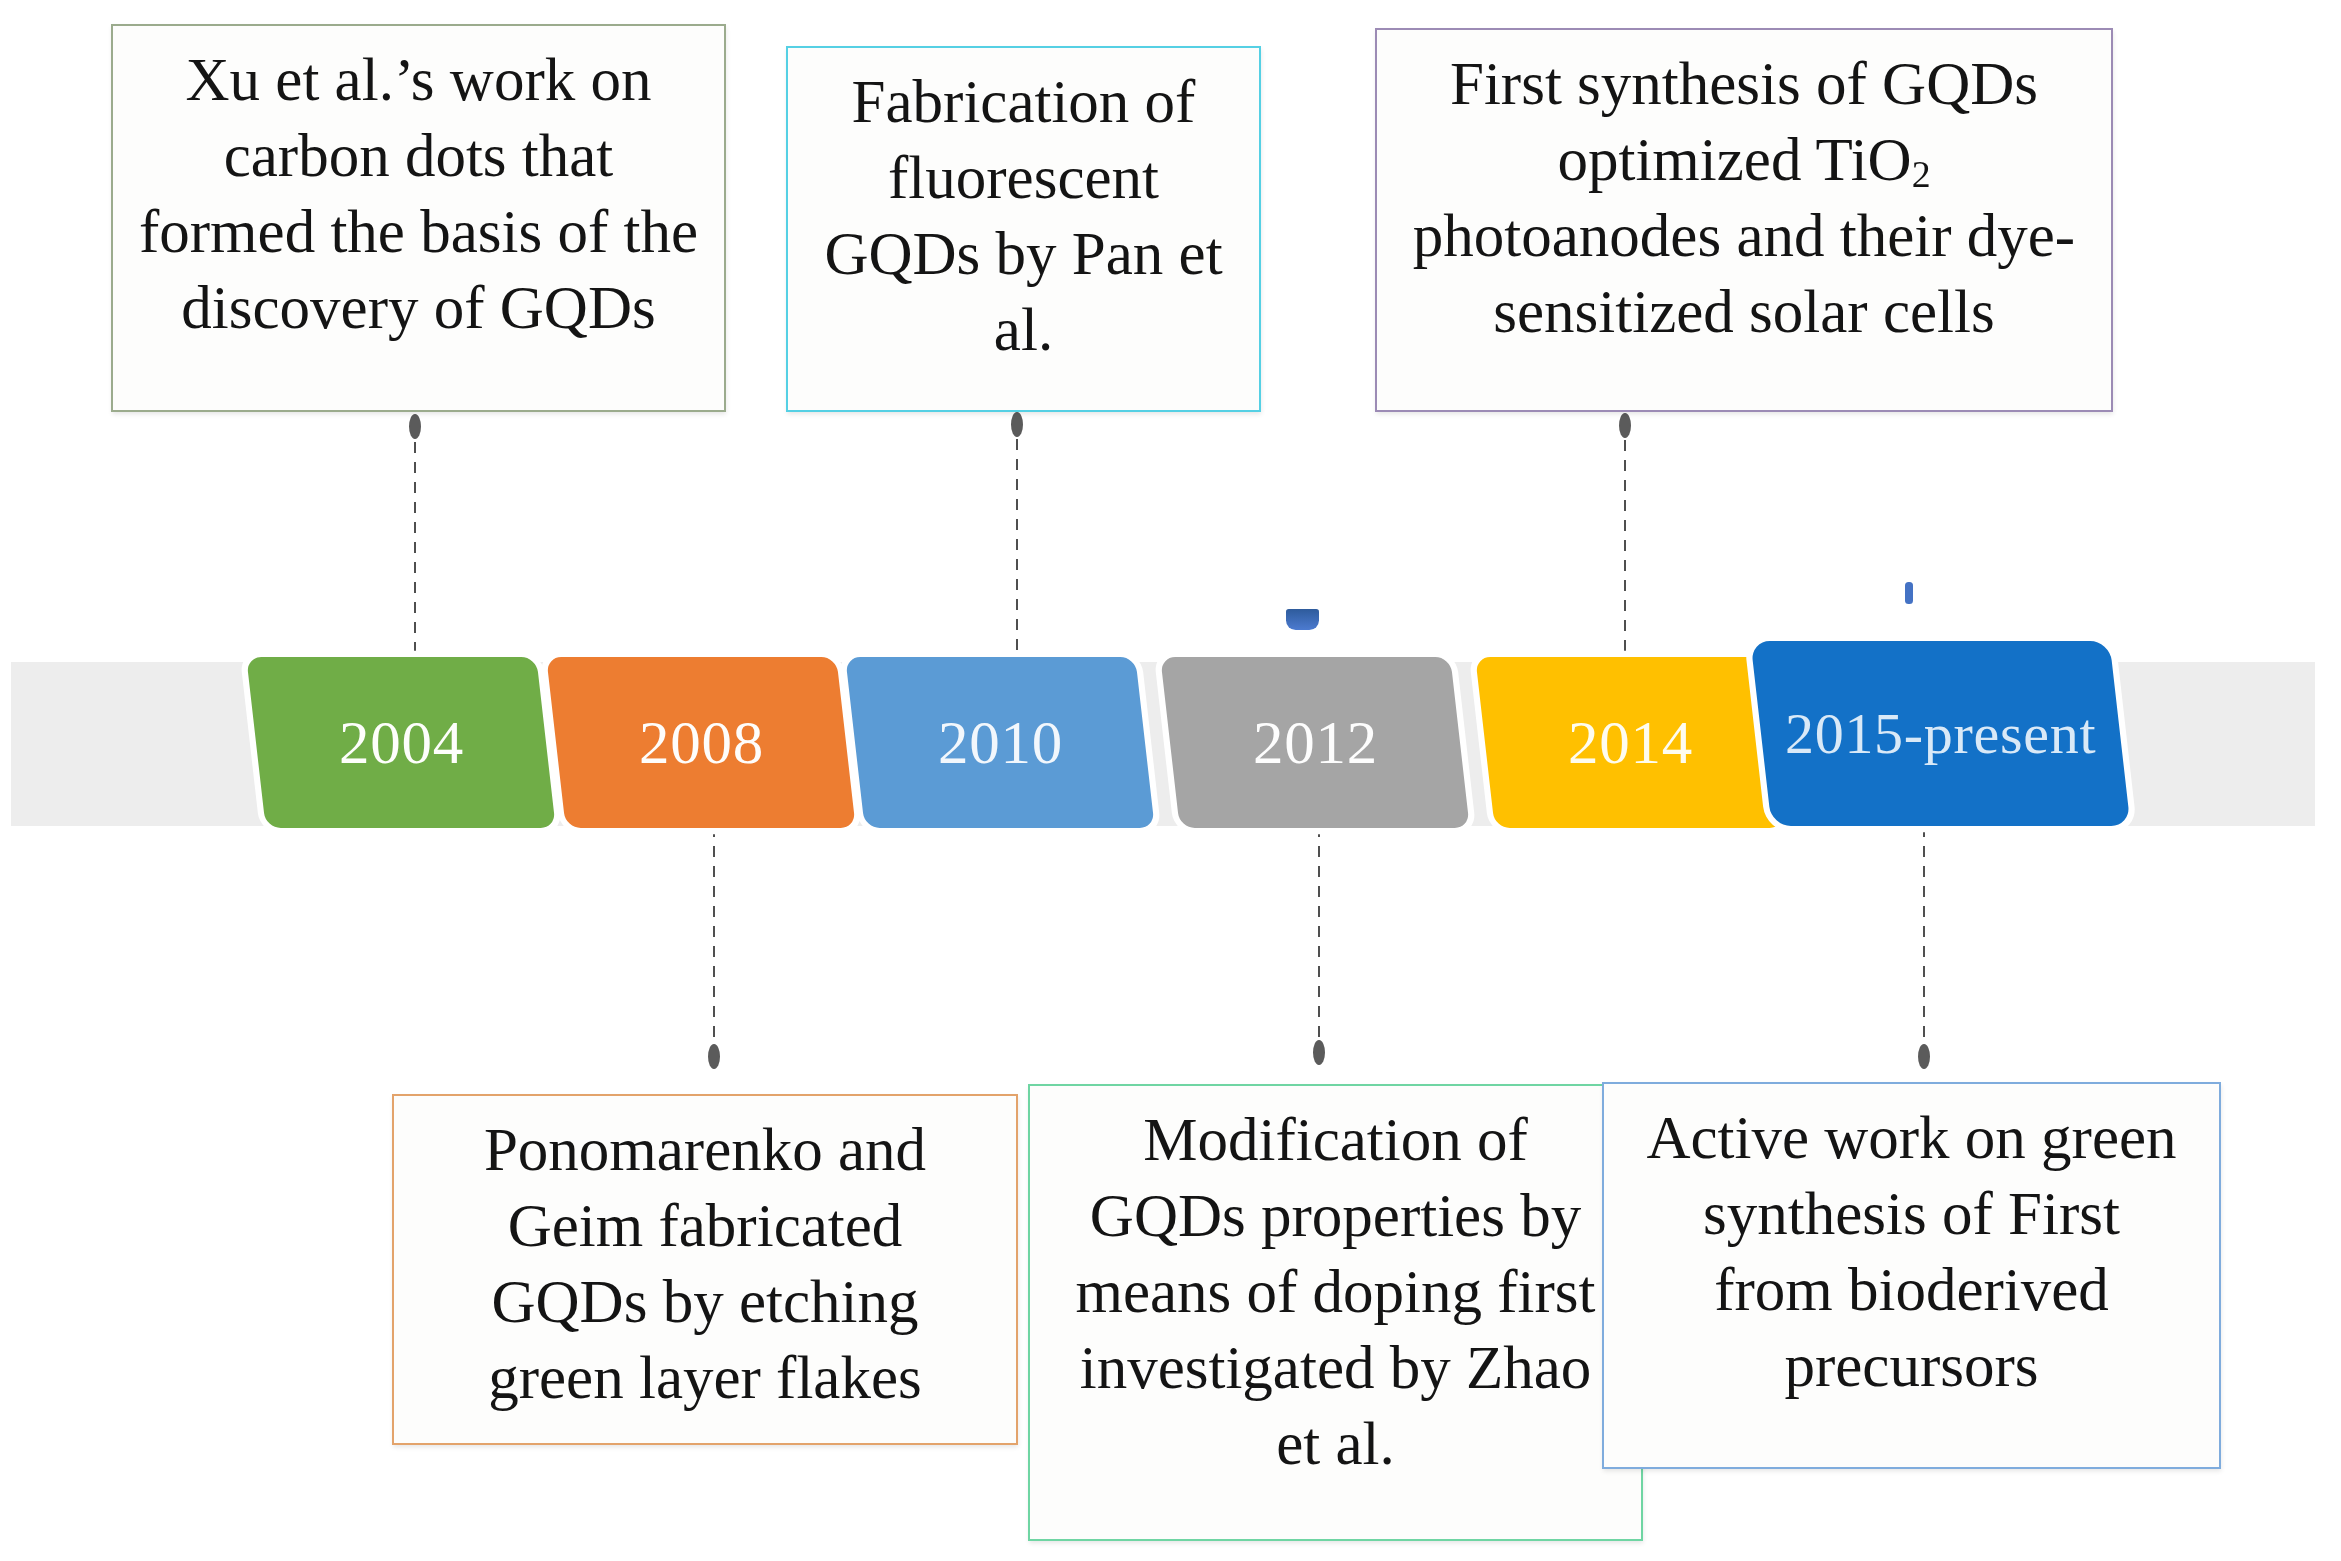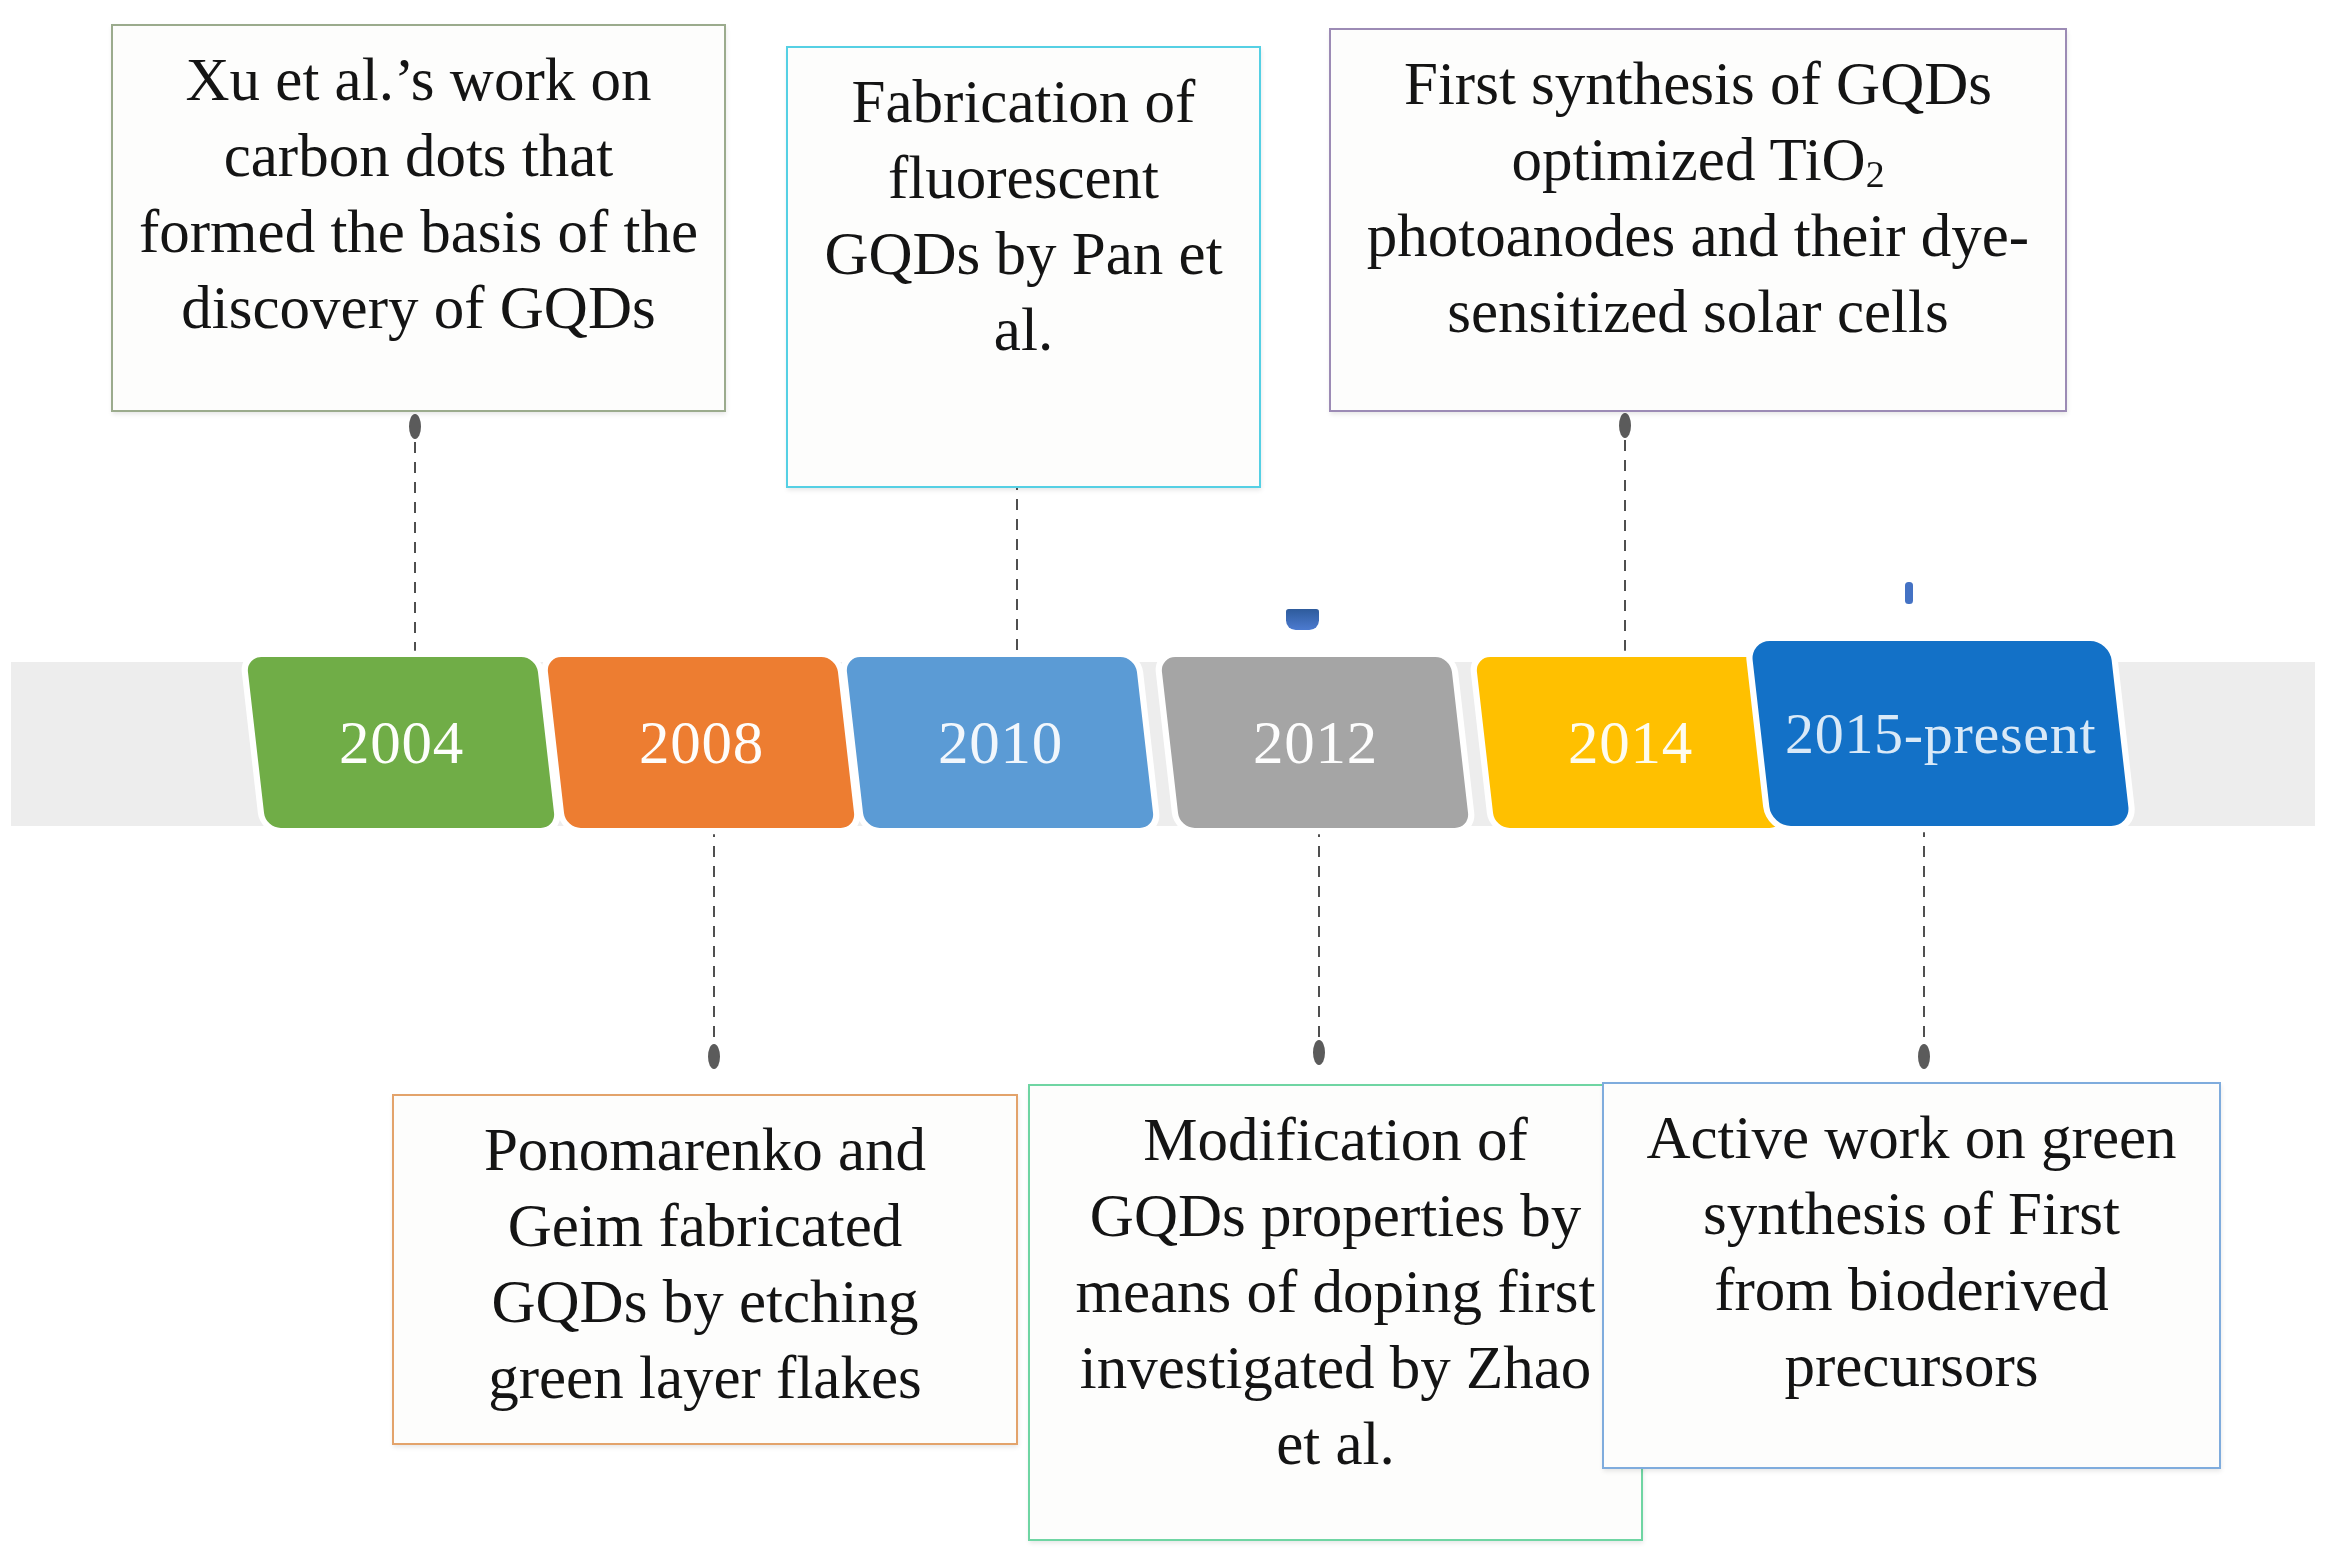--- a/index.html
+++ b/index.html
@@ -46,21 +46,21 @@
     text-align:center;
     font-size:61px;
     color:#141414;
     z-index:3;
     padding-top:16px;
     box-sizing:border-box;
   }
   .cline{height:76px;line-height:76px;white-space:nowrap;}
   .sub{font-size:0.62em;vertical-align:-0.18em;}
   .callout.c-xu     {left:111px; top:24px;  width:615px; height:388px;}
-  .callout.c-pan    {left:786px;top:46px;  width:475px; height:442px;}
+  .callout.c-pan    {left:786px;top:46px;  width:475px; height:366px;}
   .callout.c-tio    {left:1329px;top:28px;  width:738px;height:384px;}
   .callout.c-geim   {left:392px; top:1082px;width:626px; height:351px;margin-top:12px;}
   .callout.c-zhao   {left:1008px;top:1084px;width:615px; height:457px;}
   .callout.c-green  {left:1602px;top:1082px;width:619px; height:387px;}
   
   .conn{
     position:absolute;width:2.1px;z-index:1;
     background-image:repeating-linear-gradient(to bottom,#4F4F4F 0 11px,transparent 11px 20px);
   }
   .conn.k1{left:414px; top:442px; height:220px;}
@@ -124,21 +124,21 @@
     <div class="cline">discovery of GQDs</div>
   </div>
 
   <div class="callout c-pan" style="border-color: rgb(85, 208, 228);">
     <div class="cline">Fabrication of</div>
     <div class="cline">fluorescent</div>
     <div class="cline">GQDs by Pan et</div>
     <div class="cline">al.</div>
   </div>
 
-  <div class="callout c-tio" style="border-color: rgb(156, 139, 181);">
+  <div class="callout c-tio" style="border-color: rgb(156, 139, 181); margin-left: 46px;">
     <div class="cline">First synthesis of GQDs</div>
     <div class="cline"><span>optimized TiO</span><span class="sub">2</span></div>
     <div class="cline">photoanodes and their dye-</div>
     <div class="cline">sensitized solar cells</div>
   </div>
 
   <div class="callout c-geim" style="border-color: rgb(227, 163, 107);">
     <div class="cline">Ponomarenko and</div>
     <div class="cline">Geim fabricated</div>
     <div class="cline">GQDs by etching</div>

